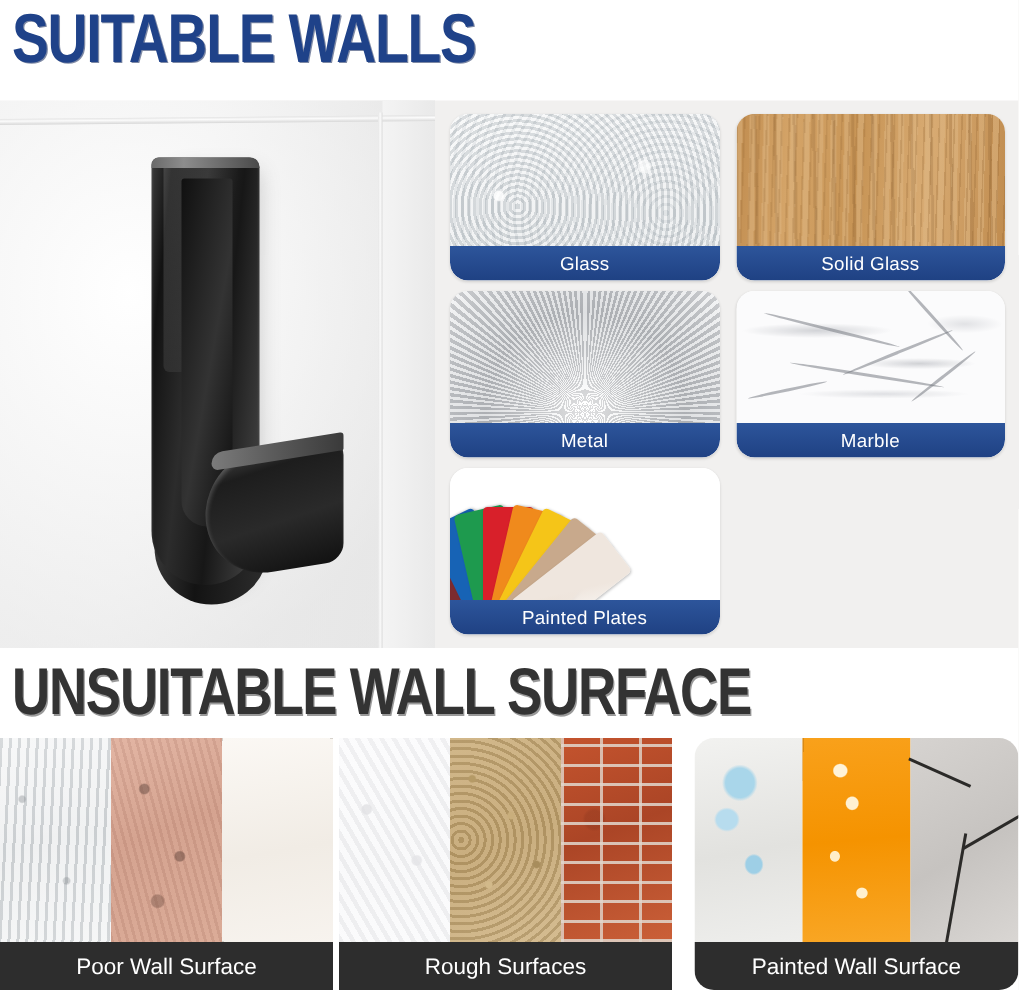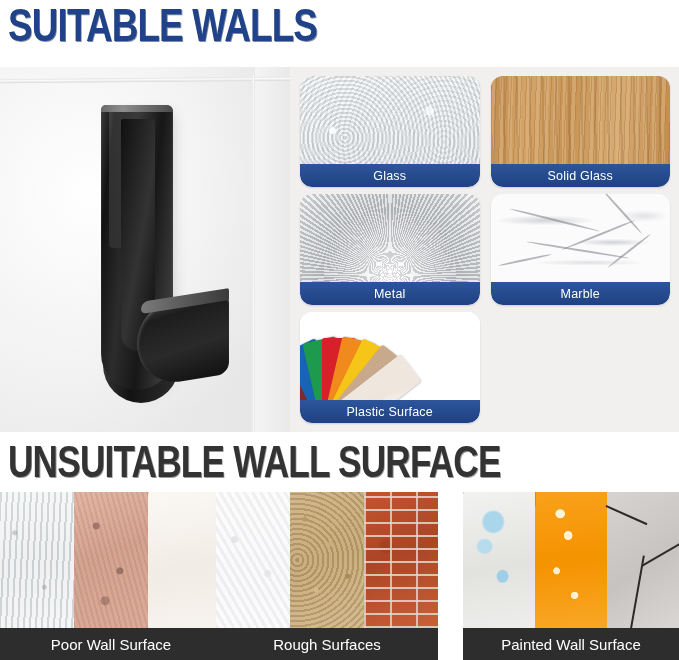--- a/index.html
+++ b/index.html
@@ -118,22 +118,22 @@
     background:linear-gradient(150deg,#fdfdfd,#f2f4f5 55%,#e9ecee 100%);}
   .tx-tile .gl{position:absolute;background:#e0e4e7;}
   
   .bottom{position:absolute;left:0;top:492px;width:563px;height:168px;}
   .panel{position:absolute;top:0;height:168px;overflow:hidden;background:#fff;}
   .panel .strips{position:absolute;left:0;top:0;right:0;height:136px;display:flex;}
   .strip{flex:1;height:100%;}
   .panel-label{position:absolute;left:0;right:0;bottom:0;height:32px;background:#2d2d2d;
     color:#fff;font-size:15px;display:flex;align-items:center;justify-content:center;}
   #panel-poor{left:0;width:222px;}
-  #panel-rough{left:216px;width:222px;text-align:right;}
-  #panel-painted{left:463px;width:216px;}
+  #panel-rough{left:226px;width:222px;text-align:right;}
+  #panel-painted{left:463px;width:216px;border-radius:13px;}
 
   
   .tx-peel-gray{background:
       radial-gradient(circle at 20% 30%,rgba(120,125,130,.35) 0 2px,transparent 3px),
       radial-gradient(circle at 60% 70%,rgba(110,115,120,.3) 0 2px,transparent 3px),
       repeating-linear-gradient(93deg,rgba(175,180,184,.35) 0 2px,rgba(255,255,255,.6) 2px 6px),
       linear-gradient(170deg,#eceeef,#d9dcde 50%,#e8eaeb);}
   .tx-pink-crumble{background:
       radial-gradient(circle at 30% 25%,rgba(110,80,70,.55) 0 3px,transparent 4px),
       radial-gradient(circle at 62% 58%,rgba(100,70,60,.5) 0 3px,transparent 4px),
@@ -252,21 +252,21 @@
               <div class="plate" style="background: linear-gradient(115deg, rgb(124, 43, 47), rgb(124, 43, 47) 55%, rgba(255, 255, 255, 0.35)); transform: rotate(-39deg); left: 13px; z-index: 1;"></div>
               <div class="plate" style="background: linear-gradient(115deg, rgb(23, 99, 181), rgb(23, 99, 181) 55%, rgba(255, 255, 255, 0.35)); transform: rotate(-26deg); left: 16px; z-index: 2;"></div>
               <div class="plate" style="background: linear-gradient(115deg, rgb(30, 154, 78), rgb(30, 154, 78) 55%, rgba(255, 255, 255, 0.35)); transform: rotate(-13deg); left: 19px; z-index: 3;"></div>
               <div class="plate" style="background: linear-gradient(115deg, rgb(216, 32, 42), rgb(216, 32, 42) 55%, rgba(255, 255, 255, 0.35)); transform: rotate(0deg); left: 22px; z-index: 4;"></div>
               <div class="plate" style="background: linear-gradient(115deg, rgb(240, 138, 28), rgb(240, 138, 28) 55%, rgba(255, 255, 255, 0.35)); transform: rotate(13deg); left: 25px; z-index: 5;"></div>
               <div class="plate" style="background: linear-gradient(115deg, rgb(245, 197, 24), rgb(245, 197, 24) 55%, rgba(255, 255, 255, 0.35)); transform: rotate(26deg); left: 28px; z-index: 6;"></div>
               <div class="plate" style="background: linear-gradient(115deg, rgb(200, 169, 140), rgb(200, 169, 140) 55%, rgba(255, 255, 255, 0.35)); transform: rotate(39deg); left: 31px; z-index: 7;"></div>
               <div class="plate" style="background: linear-gradient(115deg, rgb(239, 230, 222), rgb(239, 230, 222) 55%, rgba(255, 255, 255, 0.35)); transform: rotate(52deg); left: 34px; z-index: 8;"></div>
             </div>
         </div>
-        <div class="card-label">Plastic Surface</div>
+        <div class="card-label">Painted Plates</div>
       </div>
 
 
     </div>
   </div>
 
   <div class="heading" id="unsuitable-heading">UNSUITABLE WALL SURFACE</div>
 
   <div class="bottom">
 

